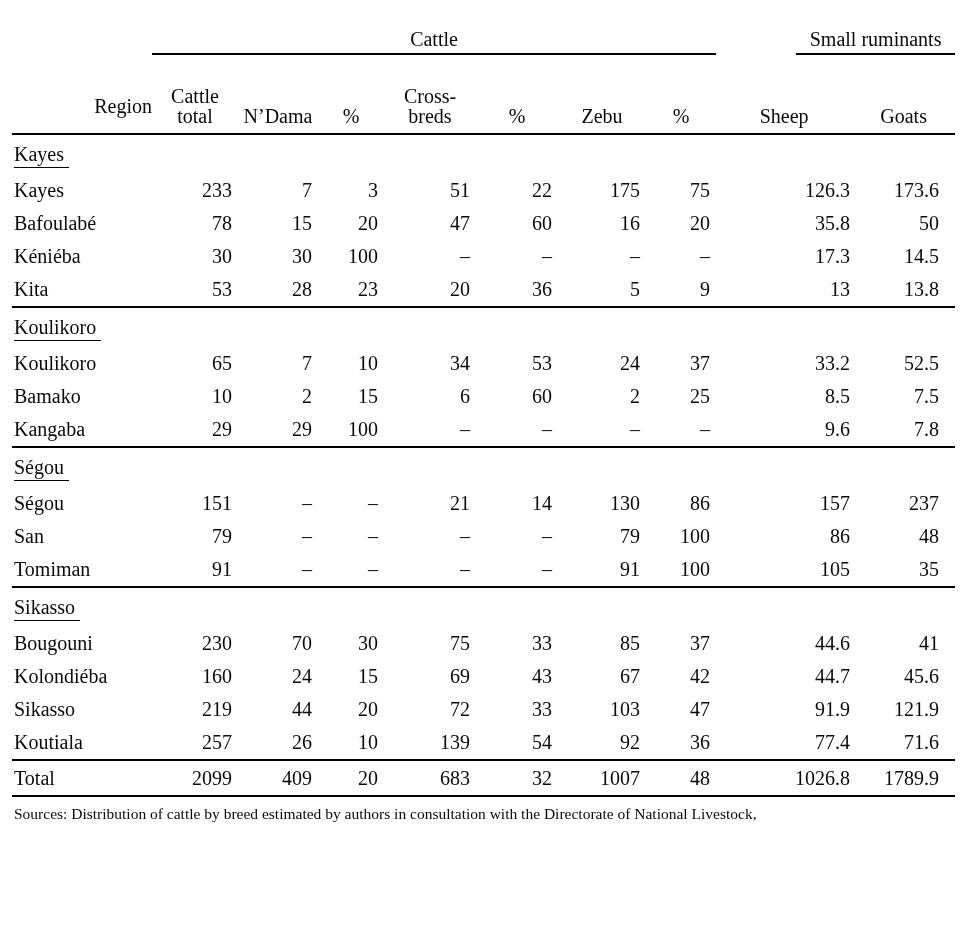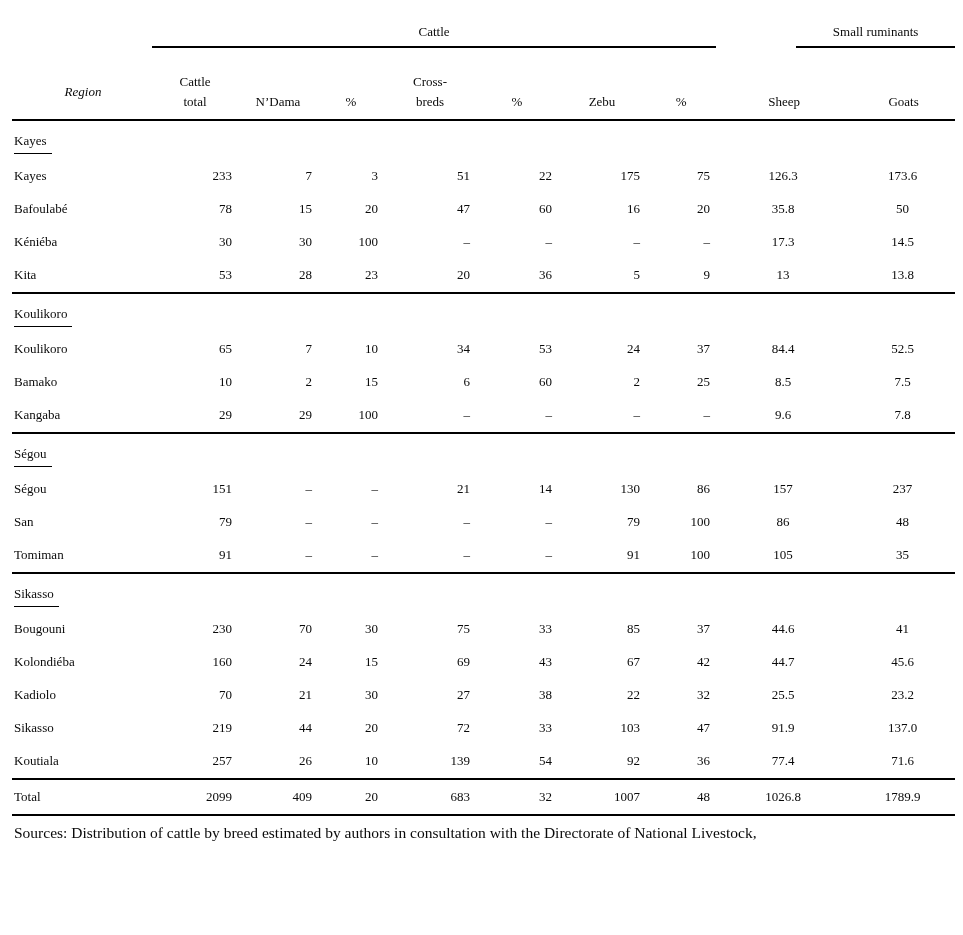--- a/index.html
+++ b/index.html
@@ -15,21 +15,21 @@
     font-family: "Liberation Serif", "DejaVu Serif", serif;
     color: #0a0a0a;
   }
   .page {
     padding: 4px 8px 0 12px;
   }
   table {
     border-collapse: collapse;
     table-layout: fixed;
     width: 943px;
-    font-size: 13px;
+    font-size: 20px;
   }
   th, td {
     font-weight: normal;
     vertical-align: baseline;
     overflow: hidden;
     white-space: nowrap;
   }
   
   thead th { white-space: pre-line; }
   .span-th { padding: 0; vertical-align: top; }
@@ -43,41 +43,40 @@
   .span-line.inset { margin-left: 80px; }
   .corner-th { border-bottom: none; }
   tr.col-header-row th {
     border-bottom: 2px solid #000;
     vertical-align: bottom;
     padding: 8px 0 7px 0;
     line-height: 20px;
     text-align: center;
   }
   tr.col-header-row th.region-th {
-    text-align: center;
+    text-align: right;
     vertical-align: middle;
     padding-left: 2px;
-    font-style: italic;
   }
   tr.col-header-row th.sheep-th,
   tr.col-header-row th.goats-th {
     padding-right: 14px;
   }
   
   td.region-cell {
     text-align: left;
     padding: 6px 0 7px 2px;
     line-height: 20px;
   }
   td.num-cell {
     text-align: right;
     padding: 6px 6px 7px 0;
     line-height: 20px;
   }
-  td.num-cell.c8, td.num-cell.c9 { padding-right: 16px; text-align: center; }
+  td.num-cell.c8, td.num-cell.c9 { padding-right: 16px; }
   tr.group-row td {
     padding: 9px 0 6px 2px;
     line-height: 21px;
   }
   tr.group-row.ruled td { border-top: 2px solid #000; }
   .group-label {
     display: inline-block;
     border-bottom: 1px solid #000;
     padding: 0 5px 2px 0;
   }
@@ -195,21 +194,21 @@
         </tr>
         <tr class="data-row">
           <td class="region-cell">Koulikoro</td>
           <td class="num-cell c1">65</td>
           <td class="num-cell c2">7</td>
           <td class="num-cell c3">10</td>
           <td class="num-cell c4">34</td>
           <td class="num-cell c5">53</td>
           <td class="num-cell c6">24</td>
           <td class="num-cell c7">37</td>
-          <td class="num-cell c8">84.4</td>
+          <td class="num-cell c8">33.2</td>
           <td class="num-cell c9">52.5</td>
         </tr>
         <tr class="data-row">
           <td class="region-cell">Bamako</td>
           <td class="num-cell c1">10</td>
           <td class="num-cell c2">2</td>
           <td class="num-cell c3">15</td>
           <td class="num-cell c4">6</td>
           <td class="num-cell c5">60</td>
           <td class="num-cell c6">2</td>
@@ -289,42 +288,30 @@
           <td class="num-cell c2">24</td>
           <td class="num-cell c3">15</td>
           <td class="num-cell c4">69</td>
           <td class="num-cell c5">43</td>
           <td class="num-cell c6">67</td>
           <td class="num-cell c7">42</td>
           <td class="num-cell c8">44.7</td>
           <td class="num-cell c9">45.6</td>
         </tr>
         <tr class="data-row">
-          <td class="region-cell">Kadiolo</td>
-          <td class="num-cell c1">70</td>
-          <td class="num-cell c2">21</td>
-          <td class="num-cell c3">30</td>
-          <td class="num-cell c4">27</td>
-          <td class="num-cell c5">38</td>
-          <td class="num-cell c6">22</td>
-          <td class="num-cell c7">32</td>
-          <td class="num-cell c8">25.5</td>
-          <td class="num-cell c9">23.2</td>
-        </tr>
-        <tr class="data-row">
           <td class="region-cell">Sikasso</td>
           <td class="num-cell c1">219</td>
           <td class="num-cell c2">44</td>
           <td class="num-cell c3">20</td>
           <td class="num-cell c4">72</td>
           <td class="num-cell c5">33</td>
           <td class="num-cell c6">103</td>
           <td class="num-cell c7">47</td>
           <td class="num-cell c8">91.9</td>
-          <td class="num-cell c9">137.0</td>
+          <td class="num-cell c9">121.9</td>
         </tr>
         <tr class="data-row">
           <td class="region-cell">Koutiala</td>
           <td class="num-cell c1">257</td>
           <td class="num-cell c2">26</td>
           <td class="num-cell c3">10</td>
           <td class="num-cell c4">139</td>
           <td class="num-cell c5">54</td>
           <td class="num-cell c6">92</td>
           <td class="num-cell c7">36</td>

